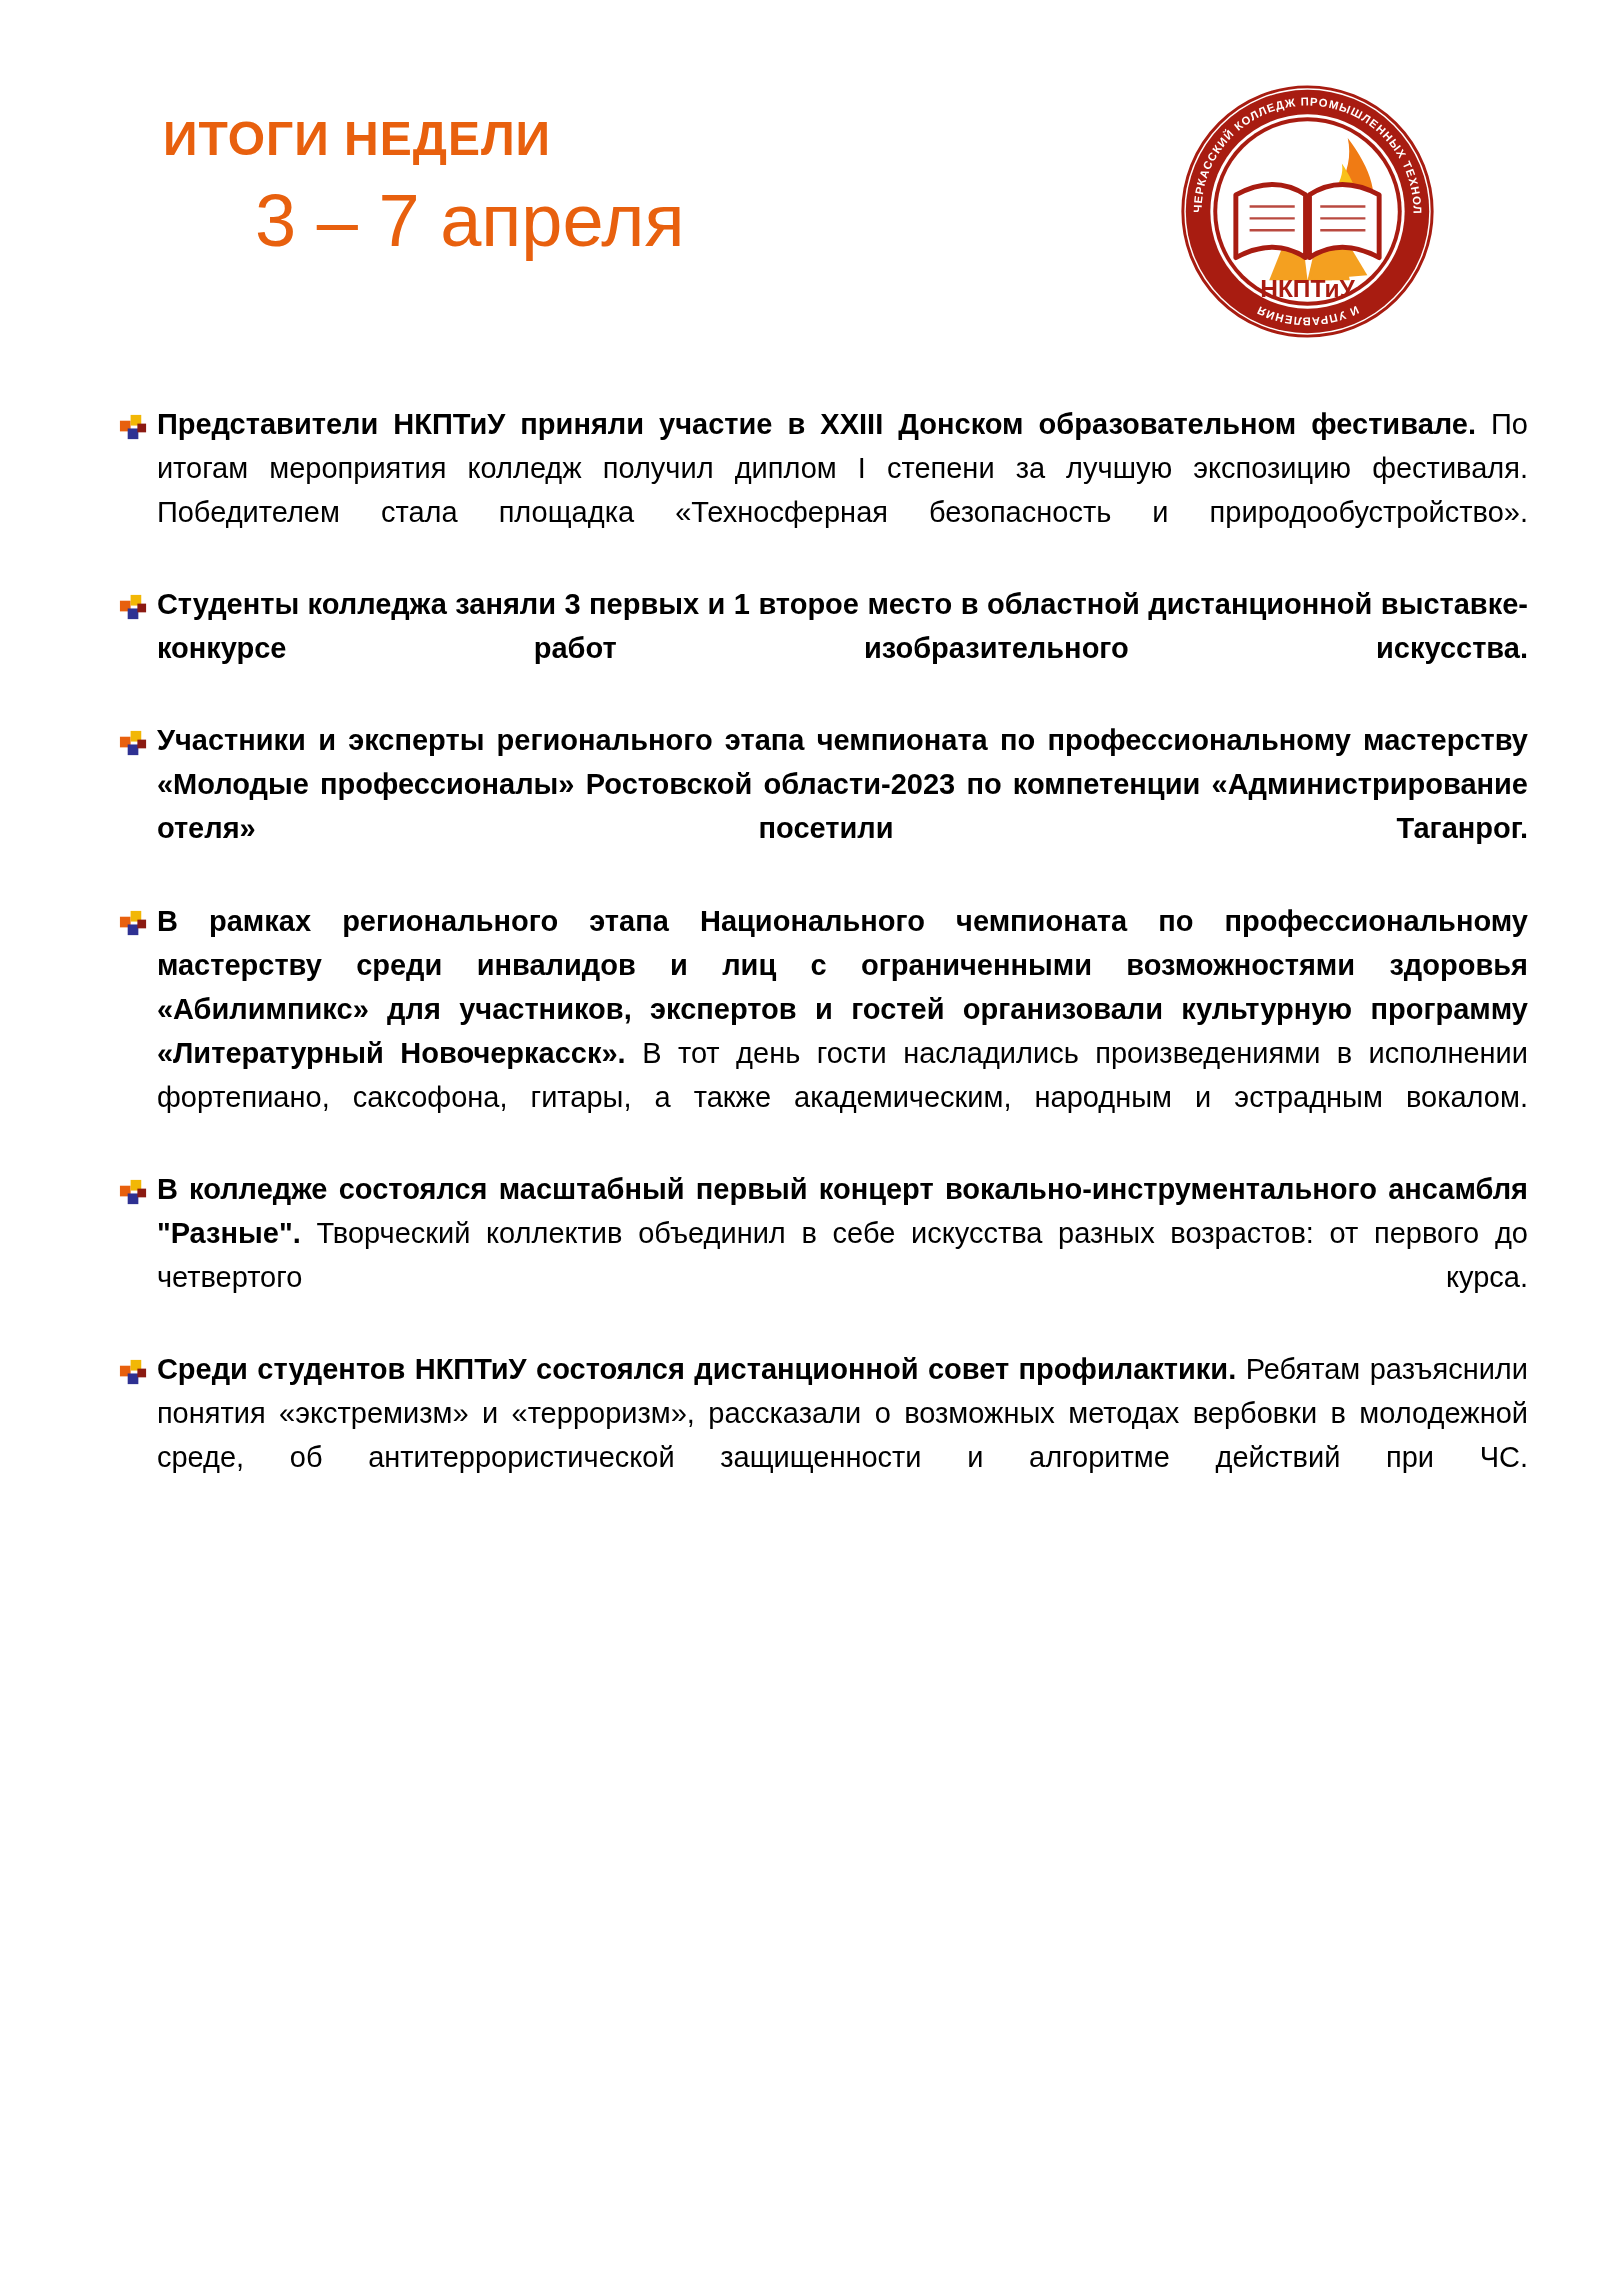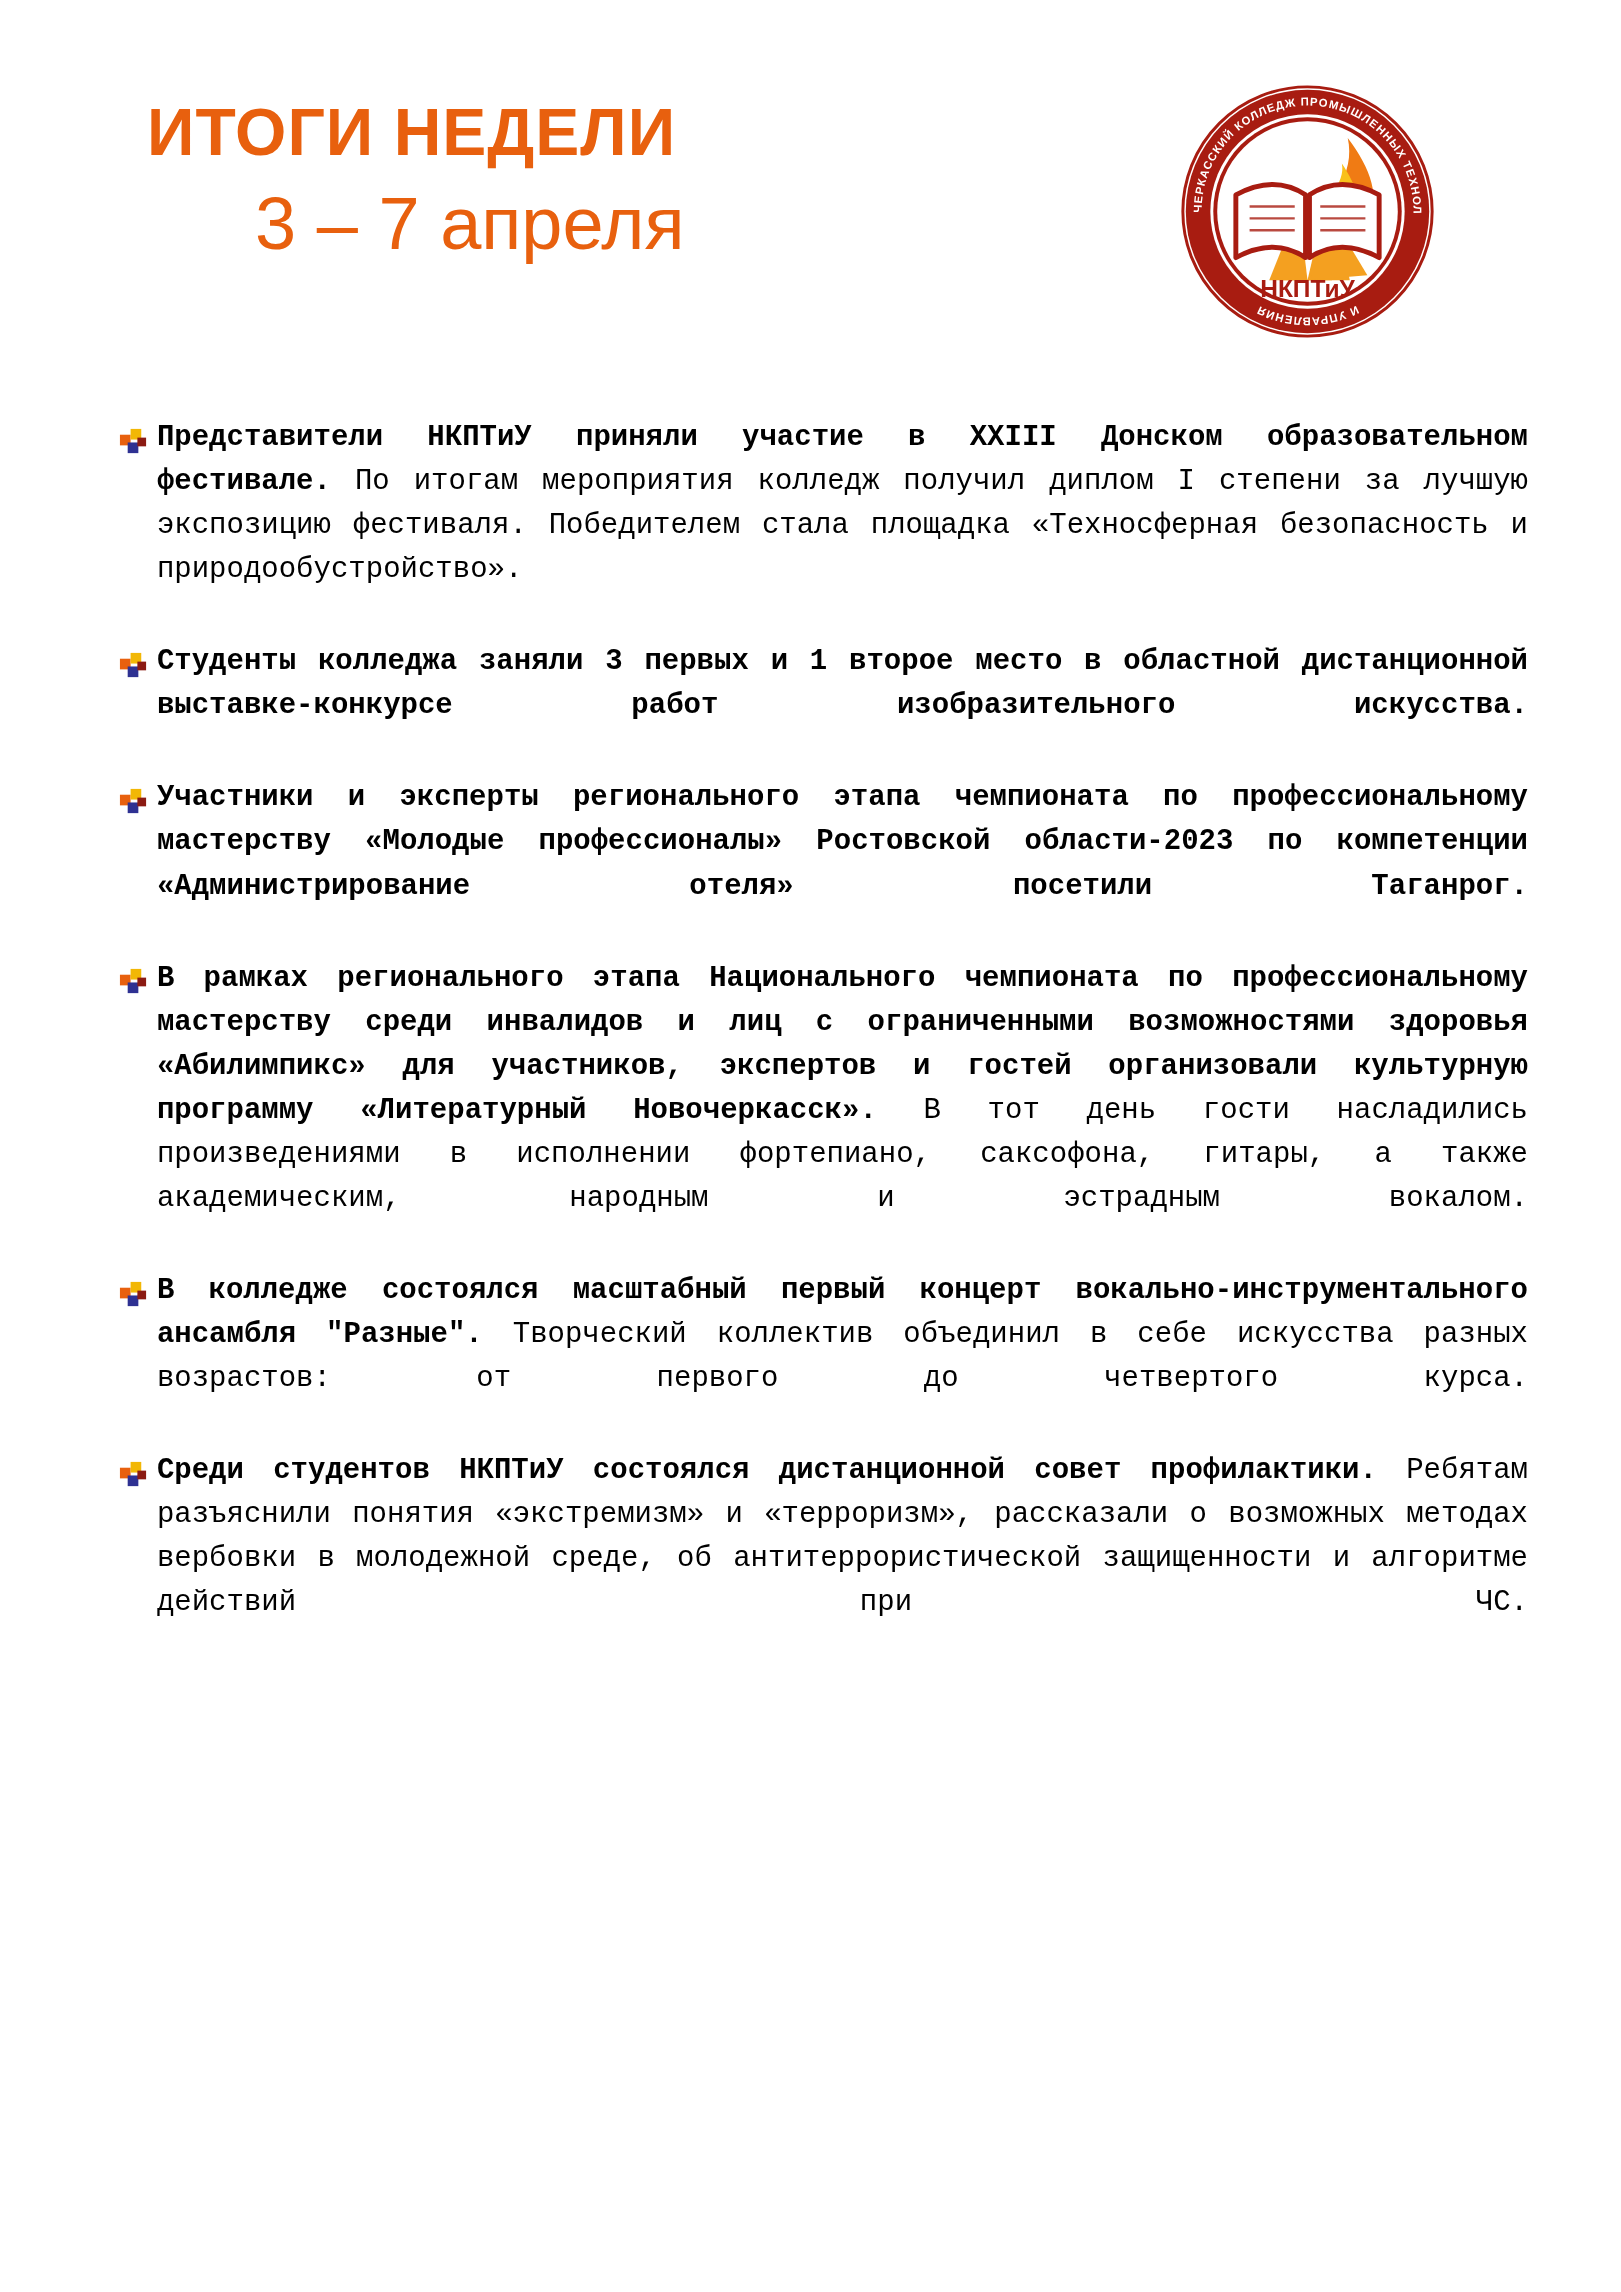--- a/index.html
+++ b/index.html
@@ -27,26 +27,26 @@
     position: relative;
     height: 323px;
   }
   .title-block {
     position: absolute;
     left: 29px;
     top: 29px;
     width: 882px;
   }
   .title-line1 {
-    font-size: 66px;
+    font-size: 48px;
     font-weight: bold;
     color: #E8600E;
     letter-spacing: 1px;
     line-height: 1.05;
-    margin: 0;
+    margin: 16px;
     white-space: nowrap;
   }
   .title-line2 {
     font-size: 74px;
     font-weight: normal;
     color: #E8600E;
     line-height: 1.05;
     margin: 17.6px 0 0 108px;
     white-space: nowrap;
   }
@@ -54,22 +54,21 @@
   .logo {
     position: absolute;
     right: 88px;
     top: 9.8px;
     width: 265px;
     height: 265px;
   }
   .logo svg { display: block; }
   
   .content {
-    margin-top: 24px;
-    font-family: Liberation Mono, monospace;
+    margin-top: 10px;
   }
   .bullet-item {
     display: flex;
     align-items: flex-start;
     margin-bottom: 3.9px;
   }
   .bullet-icon {
     flex: 0 0 auto;
     width: 33px;
     height: 33px;

